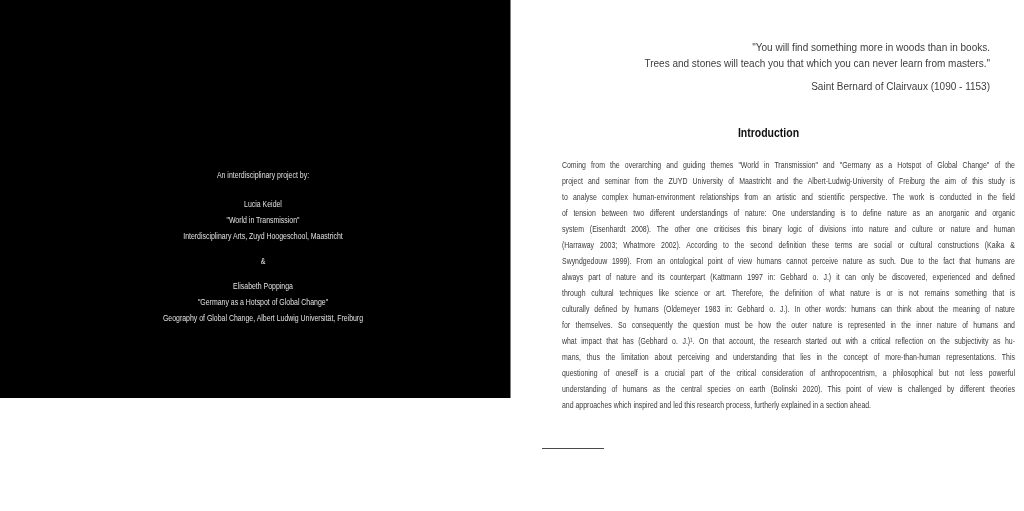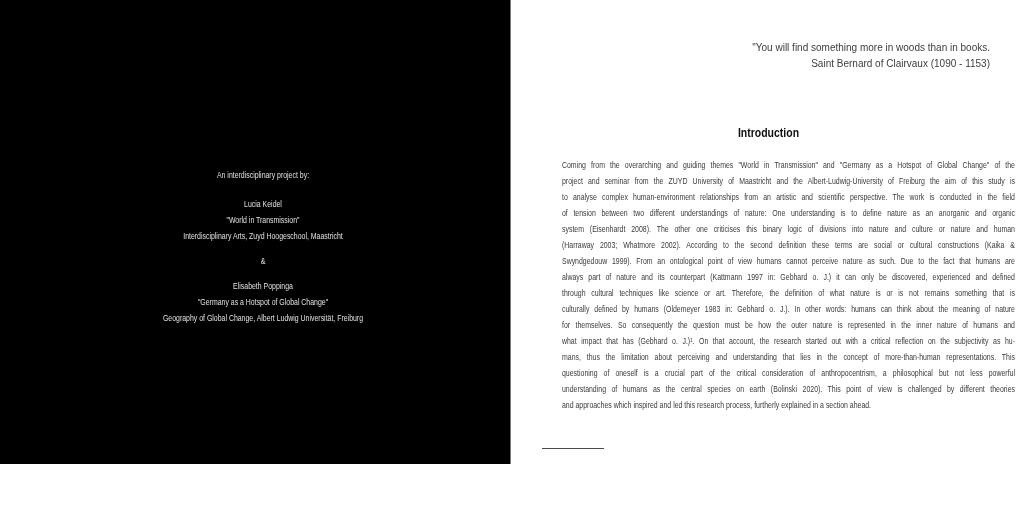--- a/index.html
+++ b/index.html
@@ -11,21 +11,21 @@
     height: 511px;
     display: flex;
     overflow: hidden;
     background: #ffffff;
     position: relative;
   }
 
   
   .page-left {
     width: 511px;
-    height: 464px;
+    height: 398px;
     background: #000000;
     color: #e0e0e0;
     flex: 0 0 511px;
     border-right: 1px solid #7d7d7d;
   }
   .credits {
     padding-top: 167px;
     text-align: center;
     font-size: 9.5px;
     line-height: 16px;
@@ -49,21 +49,21 @@
   .quote-block {
     position: absolute;
     top: 40px;
     right: 34px;
     text-align: right;
     font-size: 10px;
     line-height: 15.5px;
     color: #3d3d3d;
     white-space: nowrap;
   }
-  .quote-attribution { margin-top: 0; }
+  .quote-attribution { margin-top: 8px; }
 
   .intro-heading {
     position: absolute;
     top: 126px;
     left: 31px;
     width: 453px;
     text-align: center;
     font-weight: bold;
     font-size: 12.5px;
     line-height: 14px;
@@ -130,20 +130,21 @@
         <div>"Germany as a Hotspot of Global Change"</div>
         <div>Geography of Global Change, Albert Ludwig Universität, Freiburg</div>
       </div>
     </div>
   </div>
 
   <div class="page-right">
 
     <div class="quote-block">
       <div>"You will find something more in woods than in books.</div>
+      <div>Trees and stones will teach you that which you can never learn from masters."</div>
       <div class="quote-attribution">Saint Bernard of Clairvaux (1090 - 1153)</div>
     </div>
 
     <div class="intro-heading">Introduction</div>
 
     <div class="body-block">
       <div class="body-inner">
         <div class="bline">Coming from the overarching and guiding themes "World in Transmission" and "Germany as a Hotspot of Global Change" of the</div>
         <div class="bline">project and seminar from the ZUYD University of Maastricht and the Albert-Ludwig-University of Freiburg the aim of this study is</div>
         <div class="bline">to analyse complex human-environment relationships from an artistic and scientific perspective. The work is conducted in the field</div>

